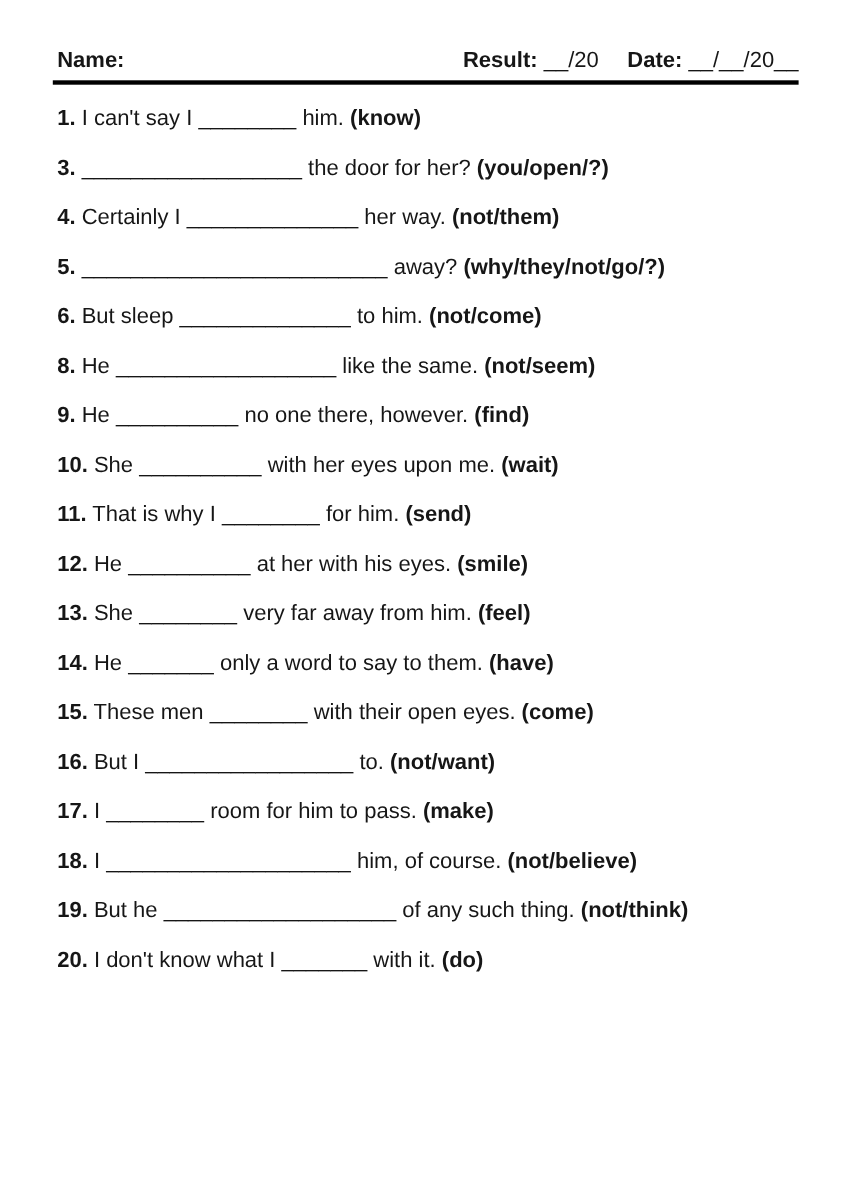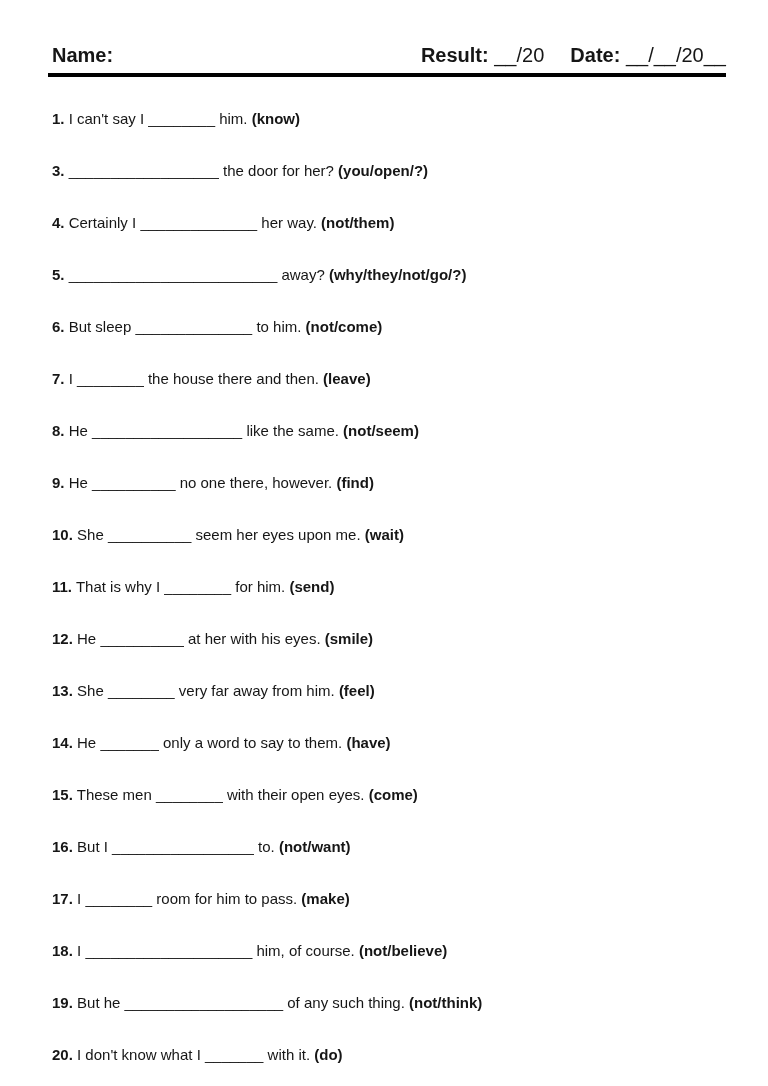--- a/index.html
+++ b/index.html
@@ -37,26 +37,25 @@
   .meta-pair { white-space: nowrap; }
   .rule {
     height: 4px;
     background: #000000;
     margin-top: 9px;
     margin-left: -4px;
     border: none;
   }
   .questions { margin-top: 21px; }
   .q {
-    font-size: 15px;
+    font-size: 20px;
     line-height: 20px;
     margin-bottom: 25px;
     white-space: nowrap;
     color: #161616;
-    margin-top: 32px;
   }
   .qnum { font-weight: bold; }
   .qblank { font-weight: normal; letter-spacing: 0; }
   .qhint { font-weight: bold; }
 </style>
 </head>
 <body>
 
 <div class="page">
 
@@ -76,24 +75,23 @@
   </div>
 
   <div class="rule"></div>
 
   <div class="questions">
       <div class="q"><span class="qnum">1.</span> <span class="qtext">I can't say I</span> <span class="qblank">________</span> <span class="qtext">him.</span> <span class="qhint">(know)</span></div>
       <div class="q"><span class="qnum">3.</span> <span class="qblank">__________________</span> <span class="qtext">the door for her?</span> <span class="qhint">(you/open/?)</span></div>
       <div class="q"><span class="qnum">4.</span> <span class="qtext">Certainly I</span> <span class="qblank">______________</span> <span class="qtext">her way.</span> <span class="qhint">(not/them)</span></div>
       <div class="q"><span class="qnum">5.</span> <span class="qblank">_________________________</span> <span class="qtext">away?</span> <span class="qhint">(why/they/not/go/?)</span></div>
       <div class="q"><span class="qnum">6.</span> <span class="qtext">But sleep</span> <span class="qblank">______________</span> <span class="qtext">to him.</span> <span class="qhint">(not/come)</span></div>
-      <div class="q"><span class="qnum">7.</span> <span class="qtext">I</span> <span class="qblank">________</span> <span class="qtext">the house there and then.</span> <span class="qhint">(leave)</span></div>
       <div class="q"><span class="qnum">8.</span> <span class="qtext">He</span> <span class="qblank">__________________</span> <span class="qtext">like the same.</span> <span class="qhint">(not/seem)</span></div>
       <div class="q"><span class="qnum">9.</span> <span class="qtext">He</span> <span class="qblank">__________</span> <span class="qtext">no one there, however.</span> <span class="qhint">(find)</span></div>
-      <div class="q"><span class="qnum">10.</span> <span class="qtext">She</span> <span class="qblank">__________</span> <span class="qtext">seem her eyes upon me.</span> <span class="qhint">(wait)</span></div>
+      <div class="q"><span class="qnum">10.</span> <span class="qtext">She</span> <span class="qblank">__________</span> <span class="qtext">with her eyes upon me.</span> <span class="qhint">(wait)</span></div>
       <div class="q"><span class="qnum">11.</span> <span class="qtext">That is why I</span> <span class="qblank">________</span> <span class="qtext">for him.</span> <span class="qhint">(send)</span></div>
       <div class="q"><span class="qnum">12.</span> <span class="qtext">He</span> <span class="qblank">__________</span> <span class="qtext">at her with his eyes.</span> <span class="qhint">(smile)</span></div>
       <div class="q"><span class="qnum">13.</span> <span class="qtext">She</span> <span class="qblank">________</span> <span class="qtext">very far away from him.</span> <span class="qhint">(feel)</span></div>
       <div class="q"><span class="qnum">14.</span> <span class="qtext">He</span> <span class="qblank">_______</span> <span class="qtext">only a word to say to them.</span> <span class="qhint">(have)</span></div>
       <div class="q"><span class="qnum">15.</span> <span class="qtext">These men</span> <span class="qblank">________</span> <span class="qtext">with their open eyes.</span> <span class="qhint">(come)</span></div>
       <div class="q"><span class="qnum">16.</span> <span class="qtext">But I</span> <span class="qblank">_________________</span> <span class="qtext">to.</span> <span class="qhint">(not/want)</span></div>
       <div class="q"><span class="qnum">17.</span> <span class="qtext">I</span> <span class="qblank">________</span> <span class="qtext">room for him to pass.</span> <span class="qhint">(make)</span></div>
       <div class="q"><span class="qnum">18.</span> <span class="qtext">I</span> <span class="qblank">____________________</span> <span class="qtext">him, of course.</span> <span class="qhint">(not/believe)</span></div>
       <div class="q"><span class="qnum">19.</span> <span class="qtext">But he</span> <span class="qblank">___________________</span> <span class="qtext">of any such thing.</span> <span class="qhint">(not/think)</span></div>
       <div class="q"><span class="qnum">20.</span> <span class="qtext">I don't know what I</span> <span class="qblank">_______</span> <span class="qtext">with it.</span> <span class="qhint">(do)</span></div>

